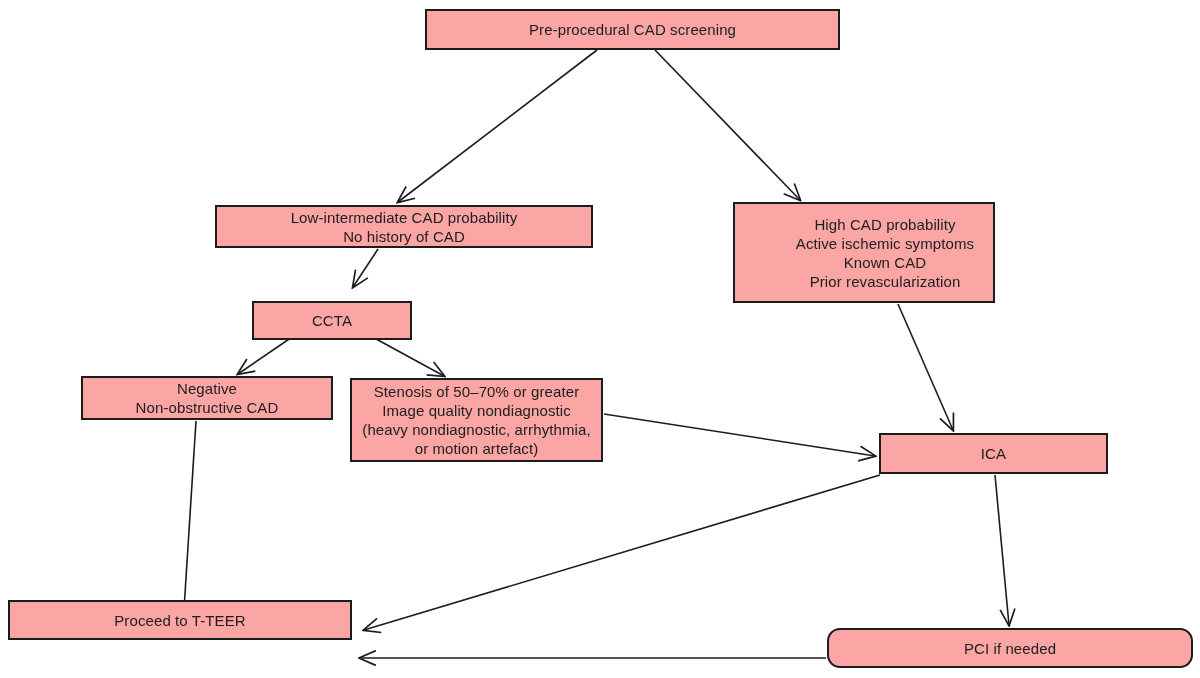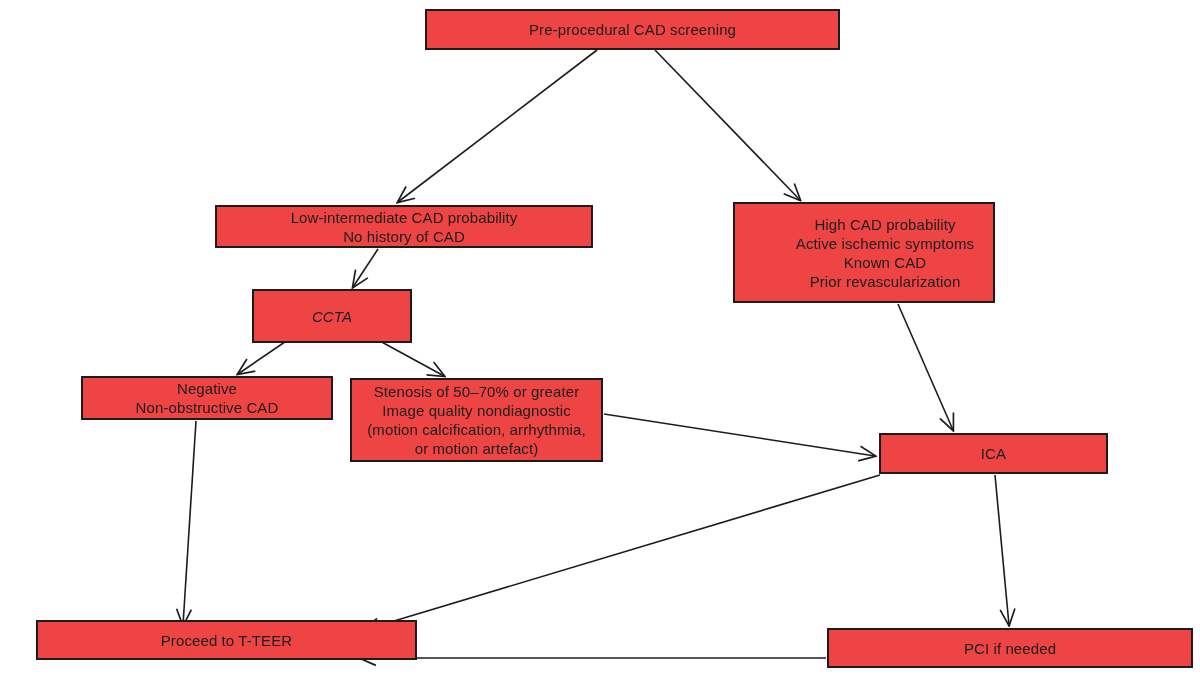--- a/index.html
+++ b/index.html
@@ -13,43 +13,43 @@
   }
   .edges {
     position: absolute;
     left: 0; top: 0;
     width: 1200px; height: 678px;
   }
   .node {
     position: absolute;
     box-sizing: border-box;
     border: 2px solid #1c1c1c;
-    background: #ef4444;
+    background: #fca5a5;
     display: flex;
     flex-direction: column;
     align-items: center;
     justify-content: center;
     text-align: center;
     font-size: 15px;
     line-height: 19px;
     color: #1d1d1d;
     letter-spacing: 0.1px;
   }
   .node .tline { white-space: nowrap; }
 
   
   #n-screening        { left: 425px; top: 9px;   width: 415px; height: 41px; }
   #n-low-intermediate { left: 215px; top: 205px; width: 378px; height: 43px; }
   #n-high-risk        { left: 733px; top: 202px; width: 262px; height: 101px; padding-left: 42px; }
-  #n-ccta             { left: 252px; top: 289px; width: 160px; height: 54px; font-style: italic; }
+  #n-ccta             { left: 252px; top: 301px; width: 160px; height: 39px; }
   #n-negative         { left: 70px;  top: 376px; width: 252px; height: 44px; margin-left: 11px; }
   #n-stenosis         { left: 350px; top: 378px; width: 253px; height: 84px; }
   #n-ica              { left: 879px; top: 433px; width: 229px; height: 41px; justify-content: center; }
-  #n-tteer            { left: 8px;   top: 620px; width: 381px; height: 40px; margin-left: 28px; }
-  #n-pci              { left: 827px; top: 628px; width: 366px; height: 40px; }
+  #n-tteer            { left: 8px;   top: 600px; width: 344px; height: 40px; }
+  #n-pci              { left: 827px; top: 628px; width: 366px; height: 40px; border-radius: 13px; }
 </style>
 </head>
 <body>
 
 <div class="stage">
 
   <svg class="edges" viewBox="0 0 1200 678" xmlns="http://www.w3.org/2000/svg">
     <defs>
       <marker id="arrow" viewBox="0 0 18 16" refX="16" refY="8" markerWidth="19" markerHeight="17" markerUnits="userSpaceOnUse" orient="auto">
         <path d="M1,1 L17,8 L1,15" fill="none" stroke="#1c1c1c" stroke-width="1.6"></path>
@@ -91,21 +91,21 @@
   </div>
 
   <div class="node" id="n-negative">
     <div class="tline">Negative</div>
     <div class="tline">Non-obstructive CAD</div>
   </div>
 
   <div class="node" id="n-stenosis">
     <div class="tline">Stenosis of 50–70% or greater</div>
     <div class="tline">Image quality nondiagnostic</div>
-    <div class="tline">(motion calcification, arrhythmia,</div>
+    <div class="tline">(heavy nondiagnostic, arrhythmia,</div>
     <div class="tline">or motion artefact)</div>
   </div>
 
   <div class="node" id="n-ica">
     <div class="tline">ICA</div>
   </div>
 
   <div class="node" id="n-tteer">
     <div class="tline">Proceed to T-TEER</div>
   </div>

